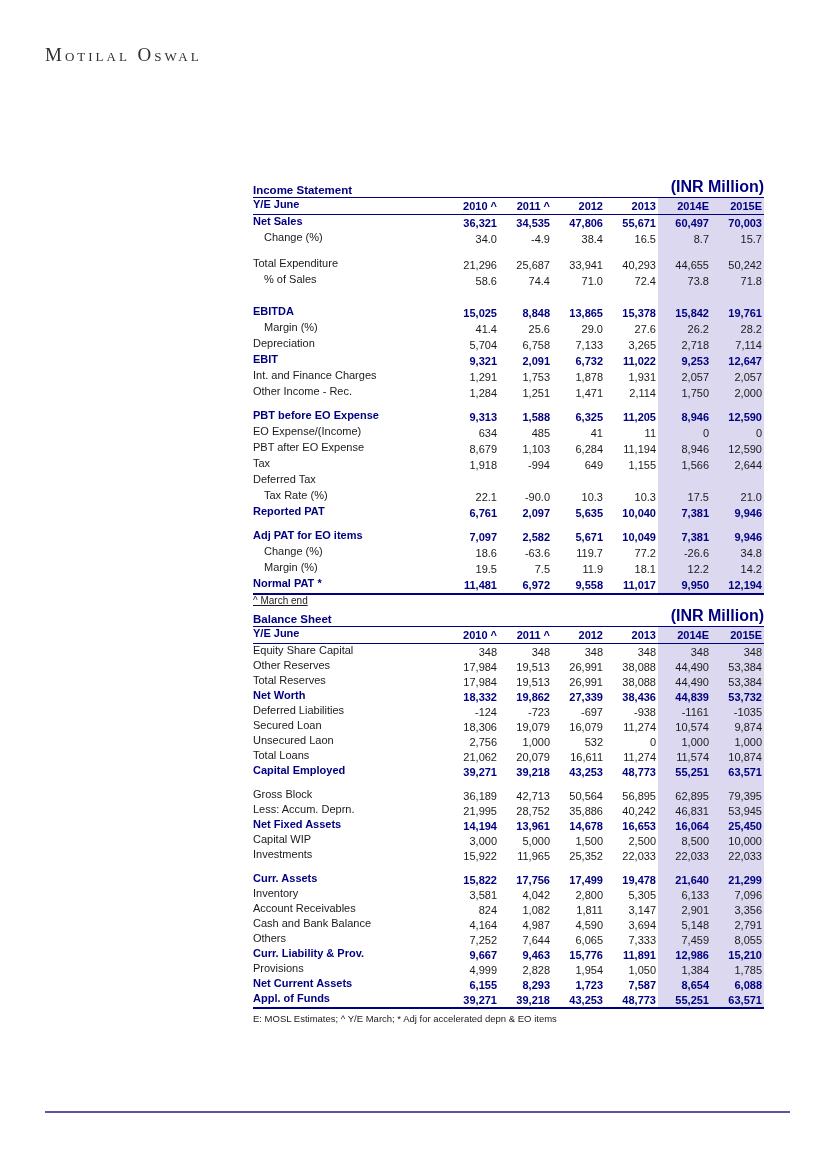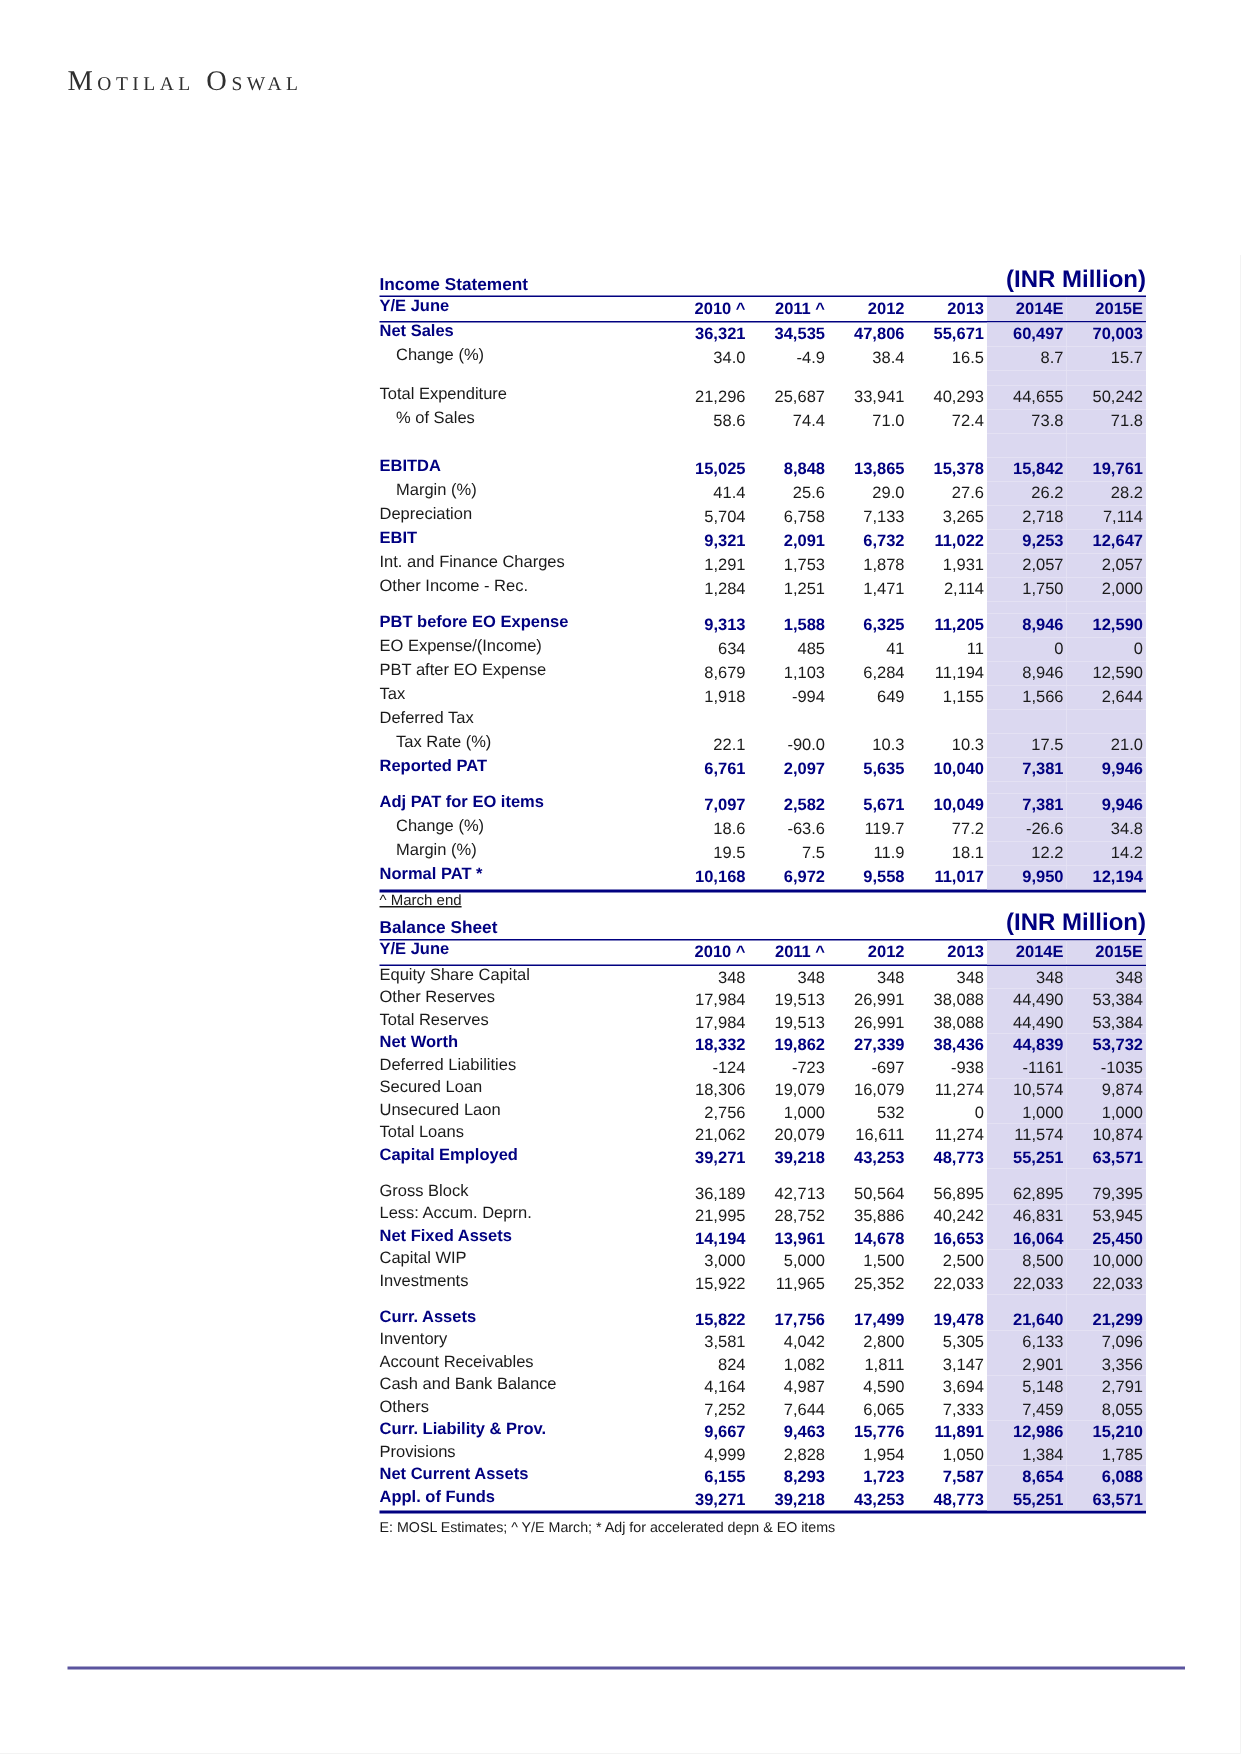--- a/index.html
+++ b/index.html
@@ -288,21 +288,21 @@
             <span class="lbl">Margin (%)</span>
             <span class="val">19.5</span>
             <span class="val">7.5</span>
             <span class="val">11.9</span>
             <span class="val">18.1</span>
             <span class="val hl">12.2</span>
             <span class="val hl">14.2</span>
           </div>
           <div class="row bold">
             <span class="lbl">Normal PAT *</span>
-            <span class="val">10,168</span>
+            <span class="val">11,481</span>
             <span class="val">6,972</span>
             <span class="val">9,558</span>
             <span class="val">11,017</span>
             <span class="val hl">9,950</span>
             <span class="val hl">12,194</span>
           </div>
         </div>
     </section>
 
     <div class="march-note">^ March end</div>

